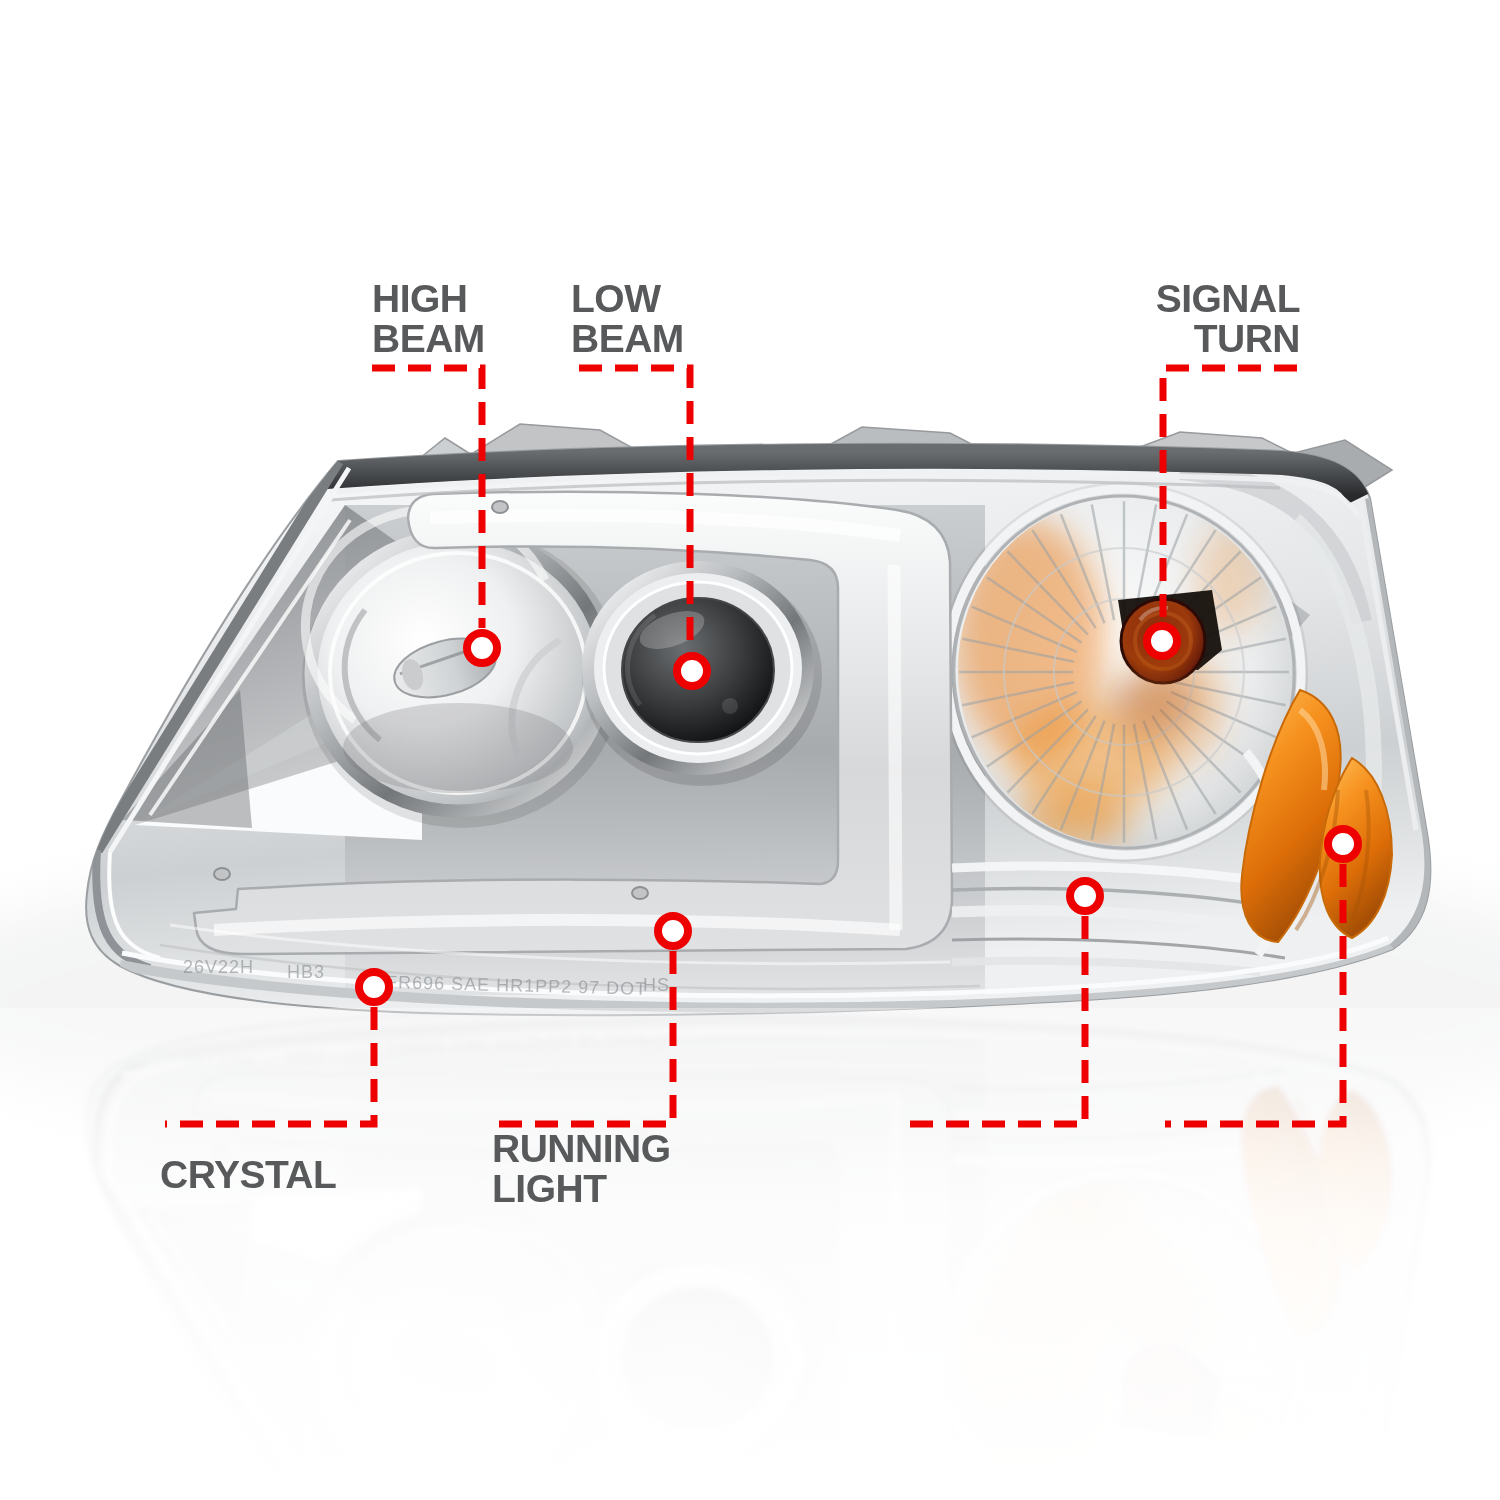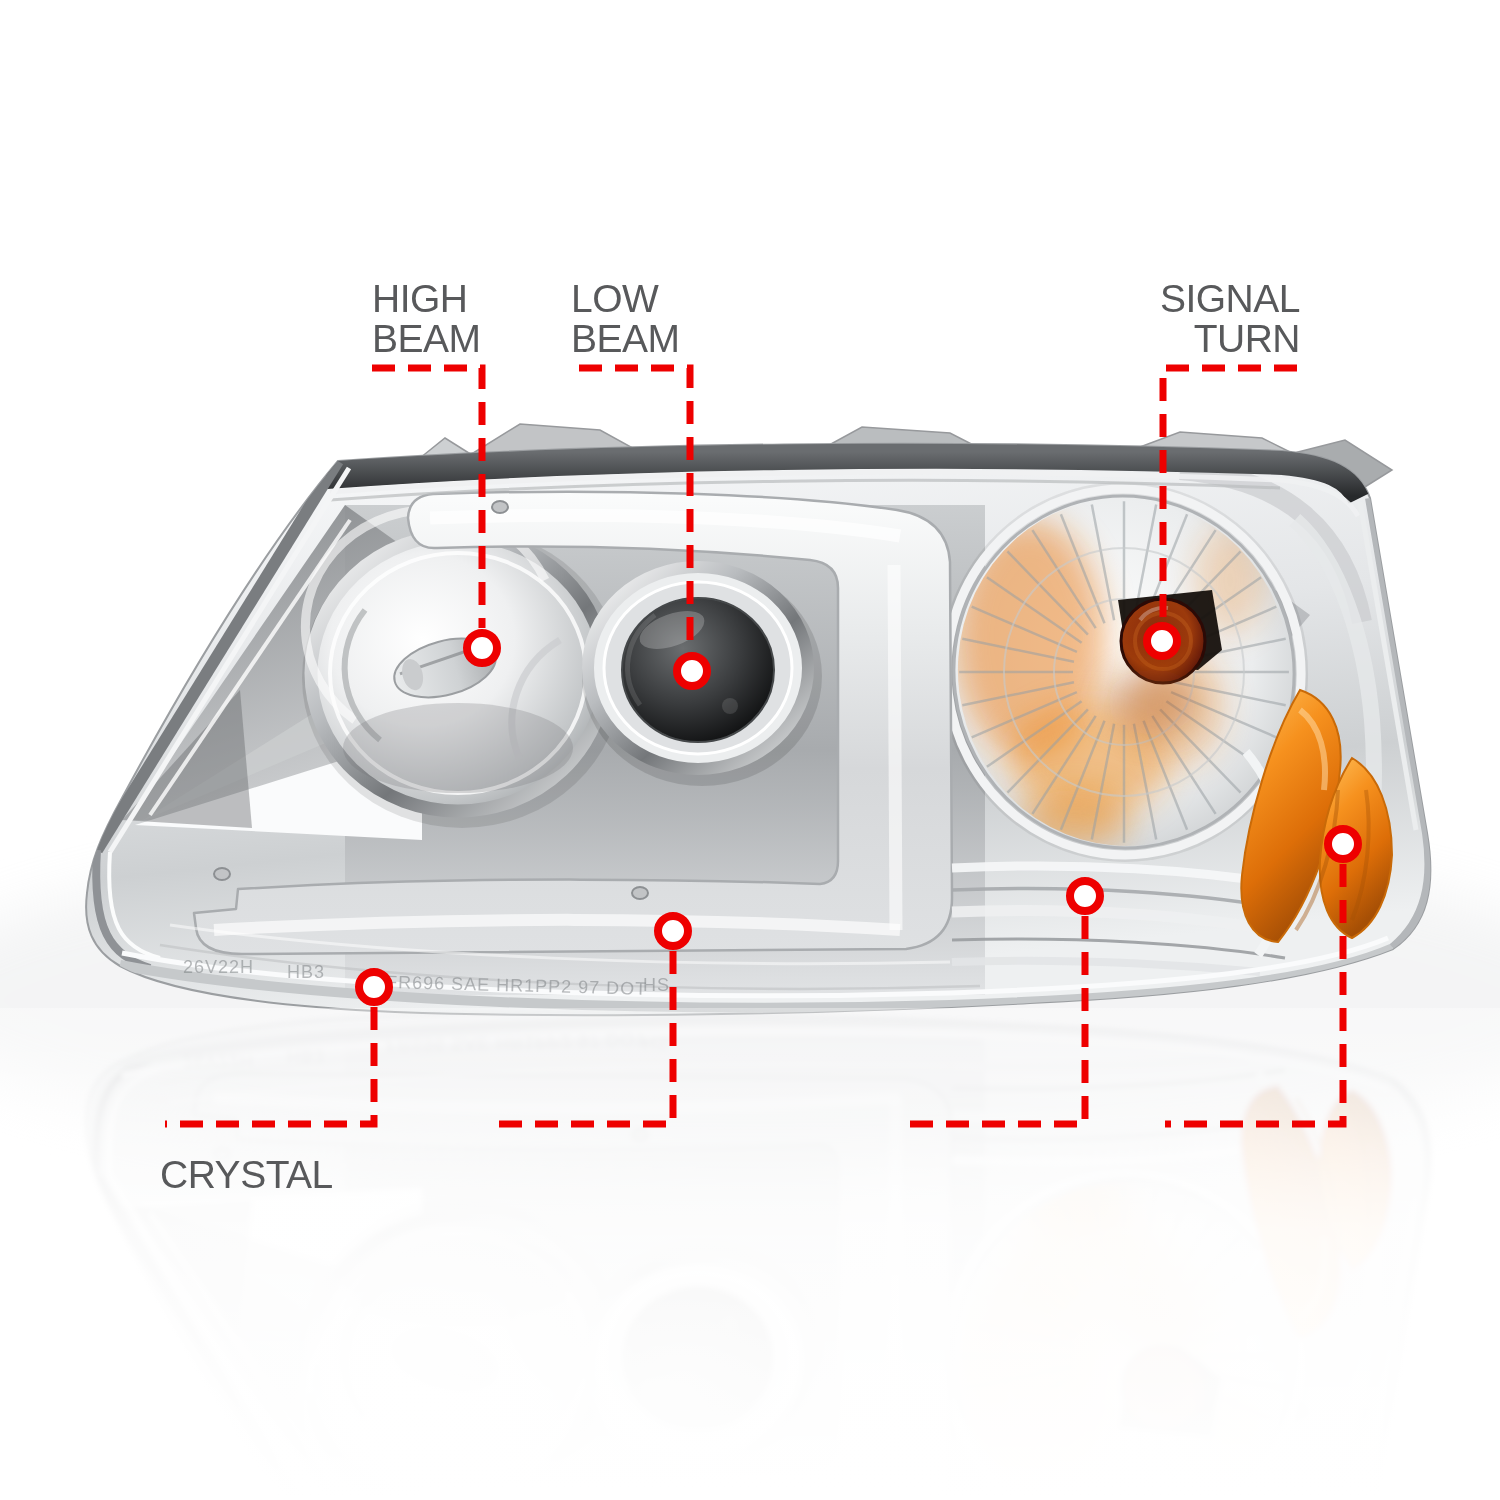--- a/index.html
+++ b/index.html
@@ -7,21 +7,21 @@
     --label-gray:#58595b;
   }
   html,body{margin:0;padding:0;background:#fff;}
   .stage{
     position:relative;width:1500px;height:1500px;background:#ffffff;
     overflow:hidden;font-family:"Liberation Sans",sans-serif;
   }
   .art{position:absolute;left:0;top:0;}
   .lbl{
     position:absolute;color:var(--label-gray);
-    font-size:39px;line-height:40px;letter-spacing:-0.5px;font-weight:400;
+    font-size:39px;line-height:40px;letter-spacing:-0.5px;font-weight:700;
     white-space:nowrap;
   }
   .lbl span{display:block;}
   .lbl.right{text-align:right;}
   .leader{fill:none;stroke:var(--callout-red);stroke-width:7;stroke-dasharray:23 13;}
   .marker{fill:#ffffff;stroke:var(--callout-red);stroke-width:8;}
   .ts-flute{stroke:#9aa0a4;stroke-width:2.5;opacity:.55;}
   .markings text{font-family:"Liberation Sans",sans-serif;font-size:18px;fill:#7f8386;opacity:.55;letter-spacing:1px;}
 </style>
 </head>
@@ -320,16 +320,20 @@
   <span>LOW</span>
   <span>BEAM</span>
 </div>
 <div class="lbl right" style="left:1004px;top:279px;width:296px">
   <span>SIGNAL</span>
   <span>TURN</span>
 </div>
 <div class="lbl" style="left:160px;top:1155px">
   <span>CRYSTAL</span>
 </div>
+<div class="lbl" style="left:492px;top:1129px">
+  <span>RUNNING</span>
+  <span>LIGHT</span>
+</div>
 <div class="lbl" style="left:1163px;top:1129px">
 </div>
 
 </div>
 
 </body></html>

